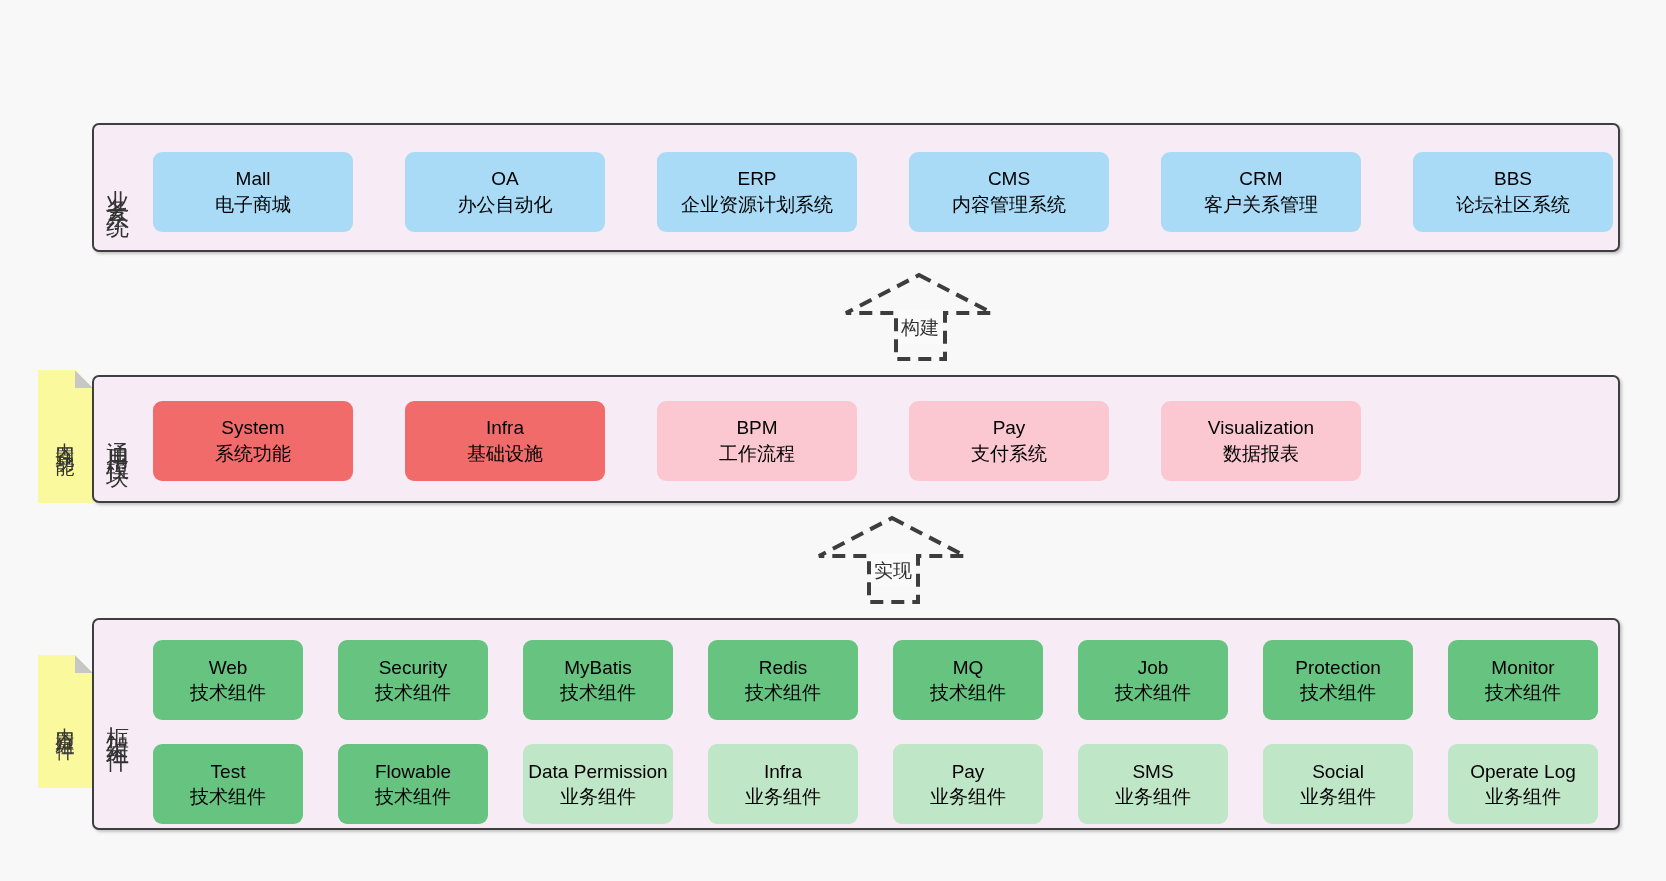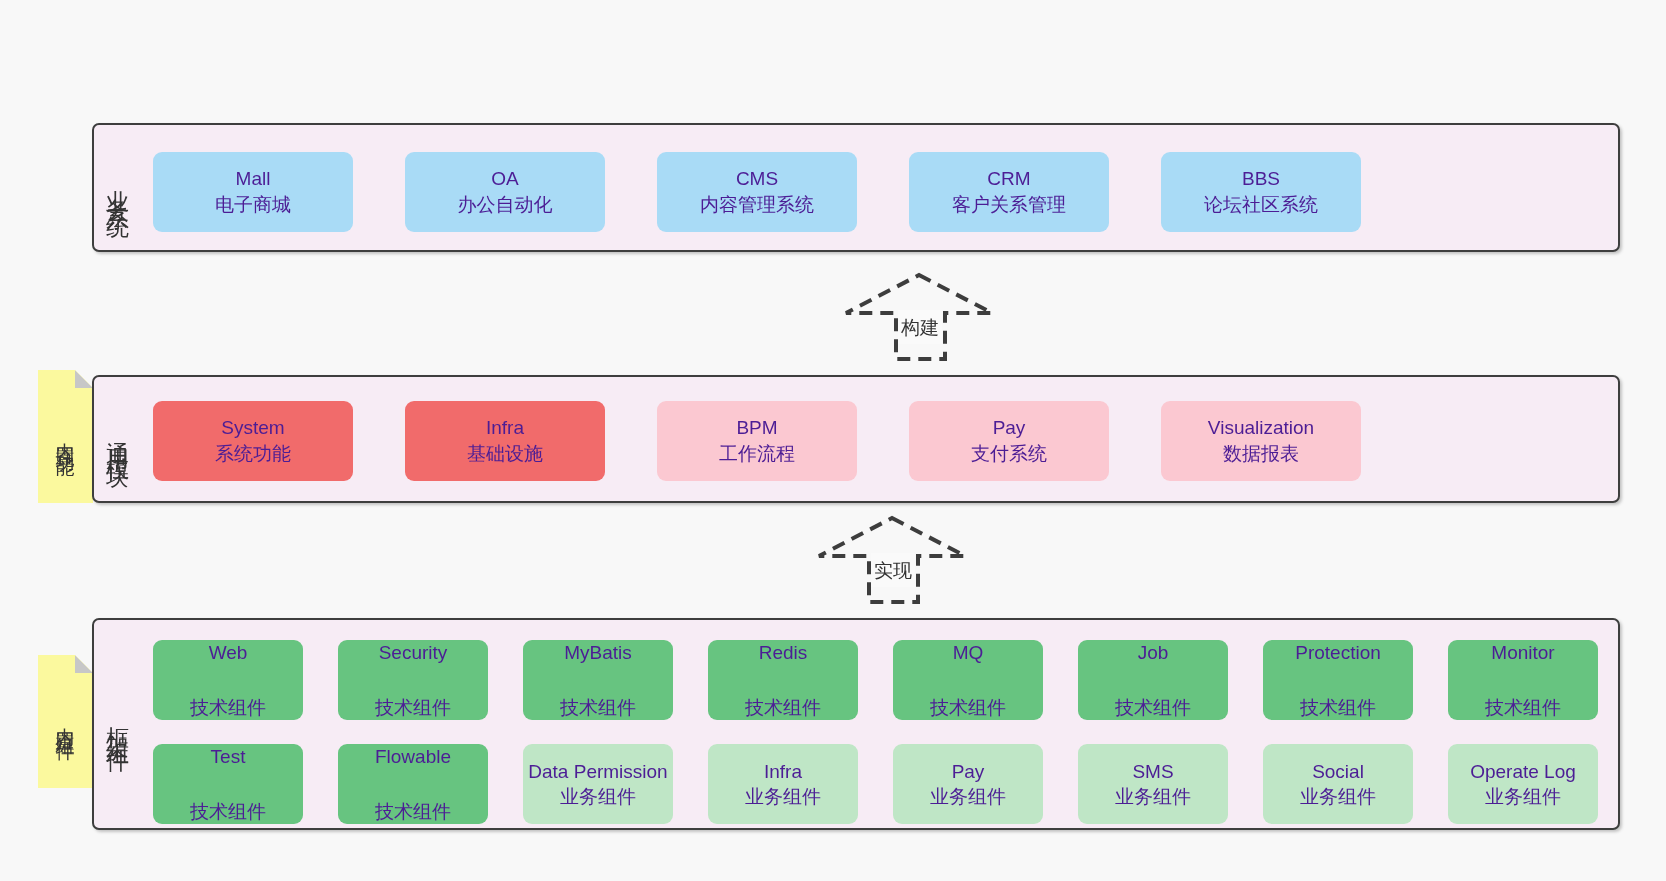--- a/index.html
+++ b/index.html
@@ -26,29 +26,29 @@
     font-size:23px;letter-spacing:8px;line-height:1;color:#333;white-space:nowrap;
   }
 
   
   .row{position:absolute;left:59px;display:flex;}
   .row6{gap:52px;}
   .row8{gap:35px;}
   .box{
     width:200px;height:80px;border-radius:9px;
     display:flex;flex-direction:column;align-items:center;justify-content:center;
-    text-align:center;font-size:19px;line-height:26px;color:#4c1d95;
+    text-align:center;font-size:19px;line-height:26px;color:#000000;
   }
   .row8 .box{width:150px;line-height:25px;}
   .box .t,.box .s{display:block;white-space:nowrap;}
   .box-3line{line-height:23px;}
   .blue{background:#a9dbf6;}
   .red{background:#f16b6b;}
   .pink{background:#fbc8d1;}
-  .green{background:#67c480;justify-content:space-between;}
+  .green{background:#67c480;}
   .lgreen{background:#bfe6c6;}
 
   
   .sticky{
     position:absolute;left:38px;width:55px;background:#fbf99e;z-index:1;
     clip-path:polygon(0 0,calc(100% - 18px) 0,100% 18px,100% 100%,0 100%);
   }
   .sticky-mid{top:370px;height:133px;}
   .sticky-bot{top:655px;height:133px;}
   .fold{
@@ -88,20 +88,24 @@
     <div class="row row6" style="top:27px">
       <div class="box blue">
         <span class="t">Mall</span>
         <span class="s">电子商城</span>
       </div>
       <div class="box blue">
         <span class="t">OA</span>
         <span class="s">办公自动化</span>
       </div>
       <div class="box blue">
+        <span class="t">ERP</span>
+        <span class="s">企业资源计划系统</span>
+      </div>
+      <div class="box blue">
         <span class="t">CMS</span>
         <span class="s">内容管理系统</span>
       </div>
       <div class="box blue">
         <span class="t">CRM</span>
         <span class="s">客户关系管理</span>
       </div>
       <div class="box blue">
         <span class="t">BBS</span>
         <span class="s">论坛社区系统</span>

